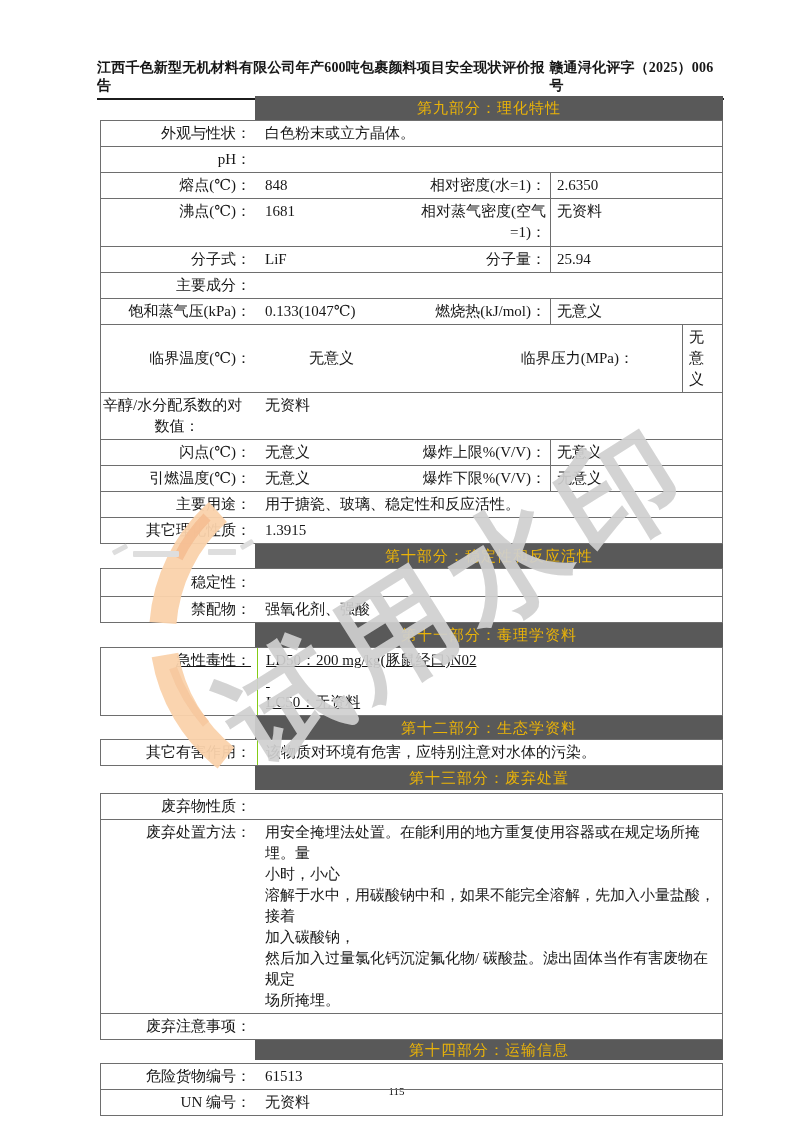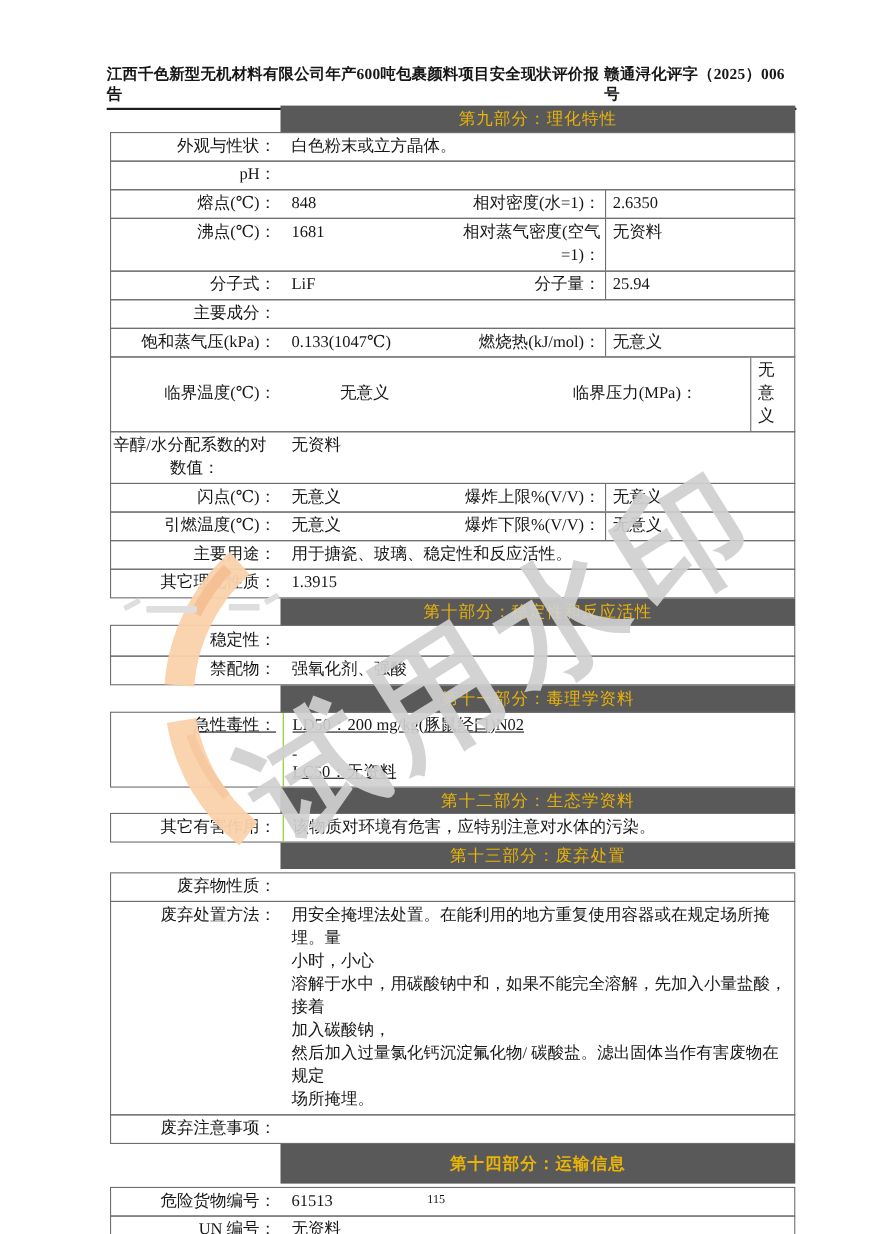--- a/index.html
+++ b/index.html
@@ -156,21 +156,21 @@
           <div>溶解于水中，用碳酸钠中和，如果不能完全溶解，先加入小量盐酸，接着</div>
           <div>加入碳酸钠，</div>
           <div>然后加入过量氯化钙沉淀氟化物/ 碳酸盐。滤出固体当作有害废物在规定</div>
           <div>场所掩埋。</div>
         </div>
       </div>
       <div class="trow" style="min-height: 27px;">
         <div class="lbl">废弃注意事项：</div>
         <div class="val"></div>
       </div>
-      <div class="bar" style="height: 36px; font-weight: bold;">
+      <div class="bar" style="height: 20px;">
         <span>第十四部分：运输信息</span>
       </div>
       <div class="trow" style="min-height: 26px; margin-top: 3px;">
         <div class="lbl">危险货物编号：</div>
         <div class="val">61513</div>
       </div>
       <div class="trow" style="min-height: 24px;">
         <div class="lbl">UN 编号：</div>
         <div class="val">无资料</div>
       </div>

